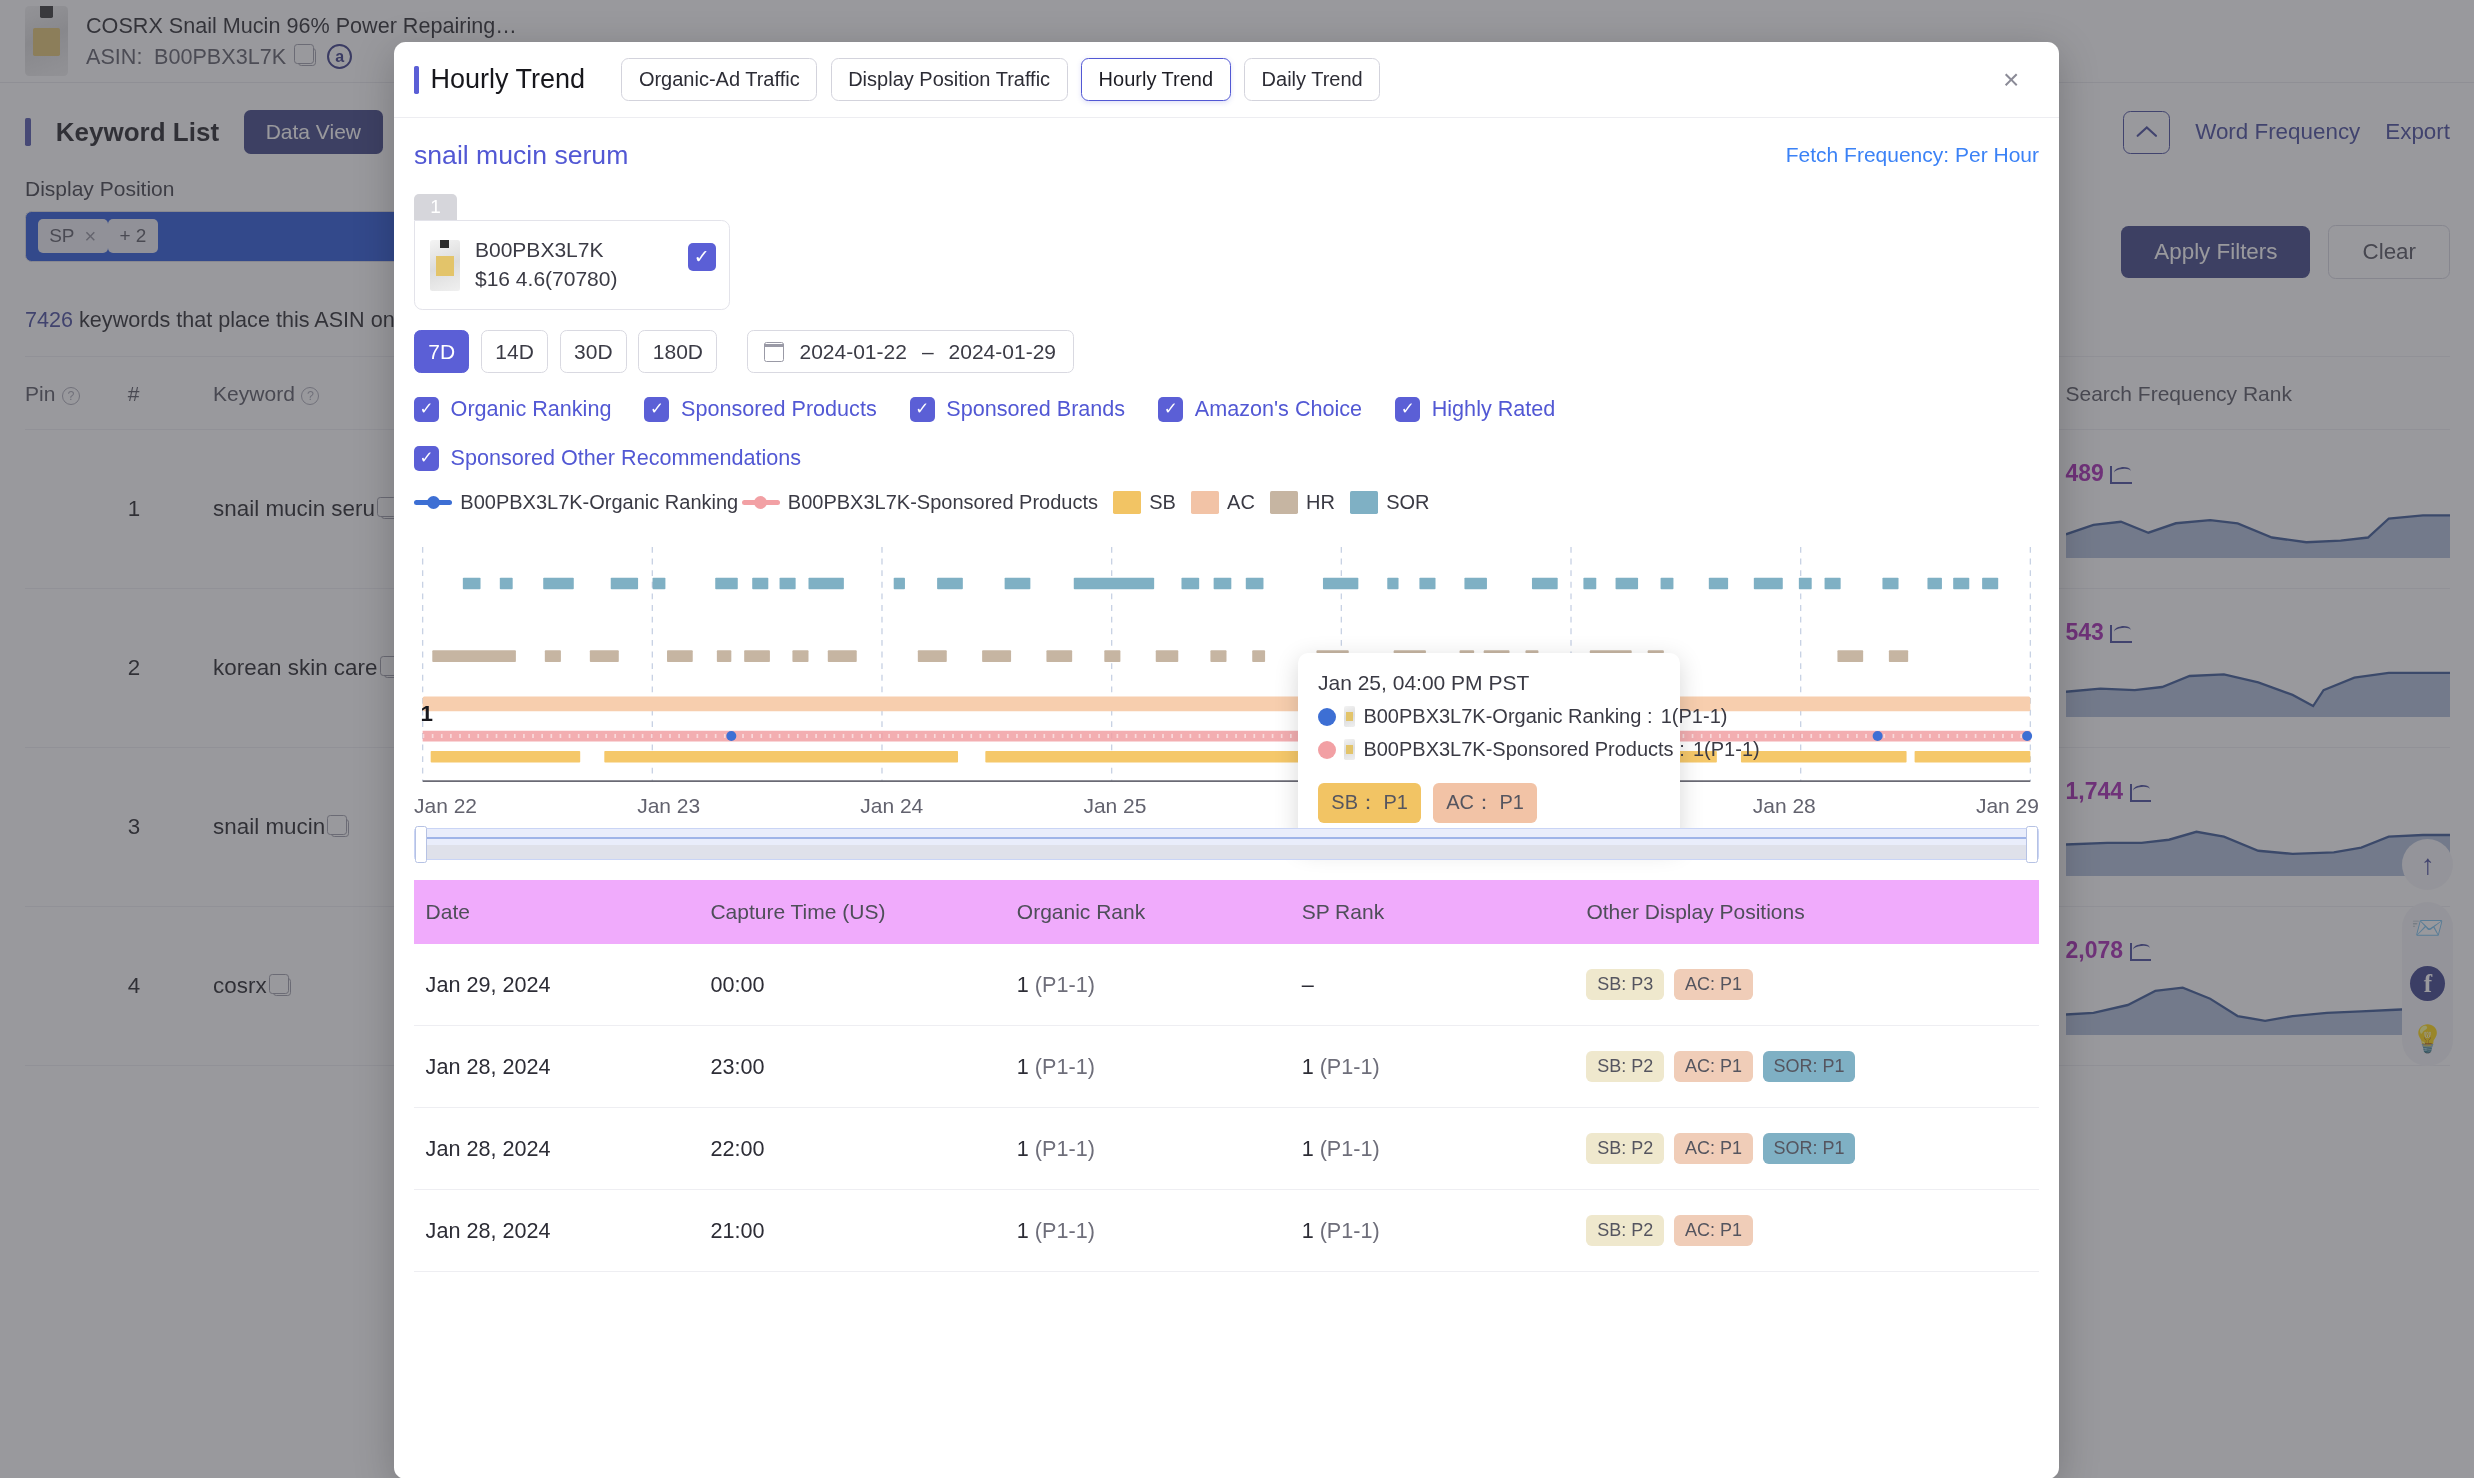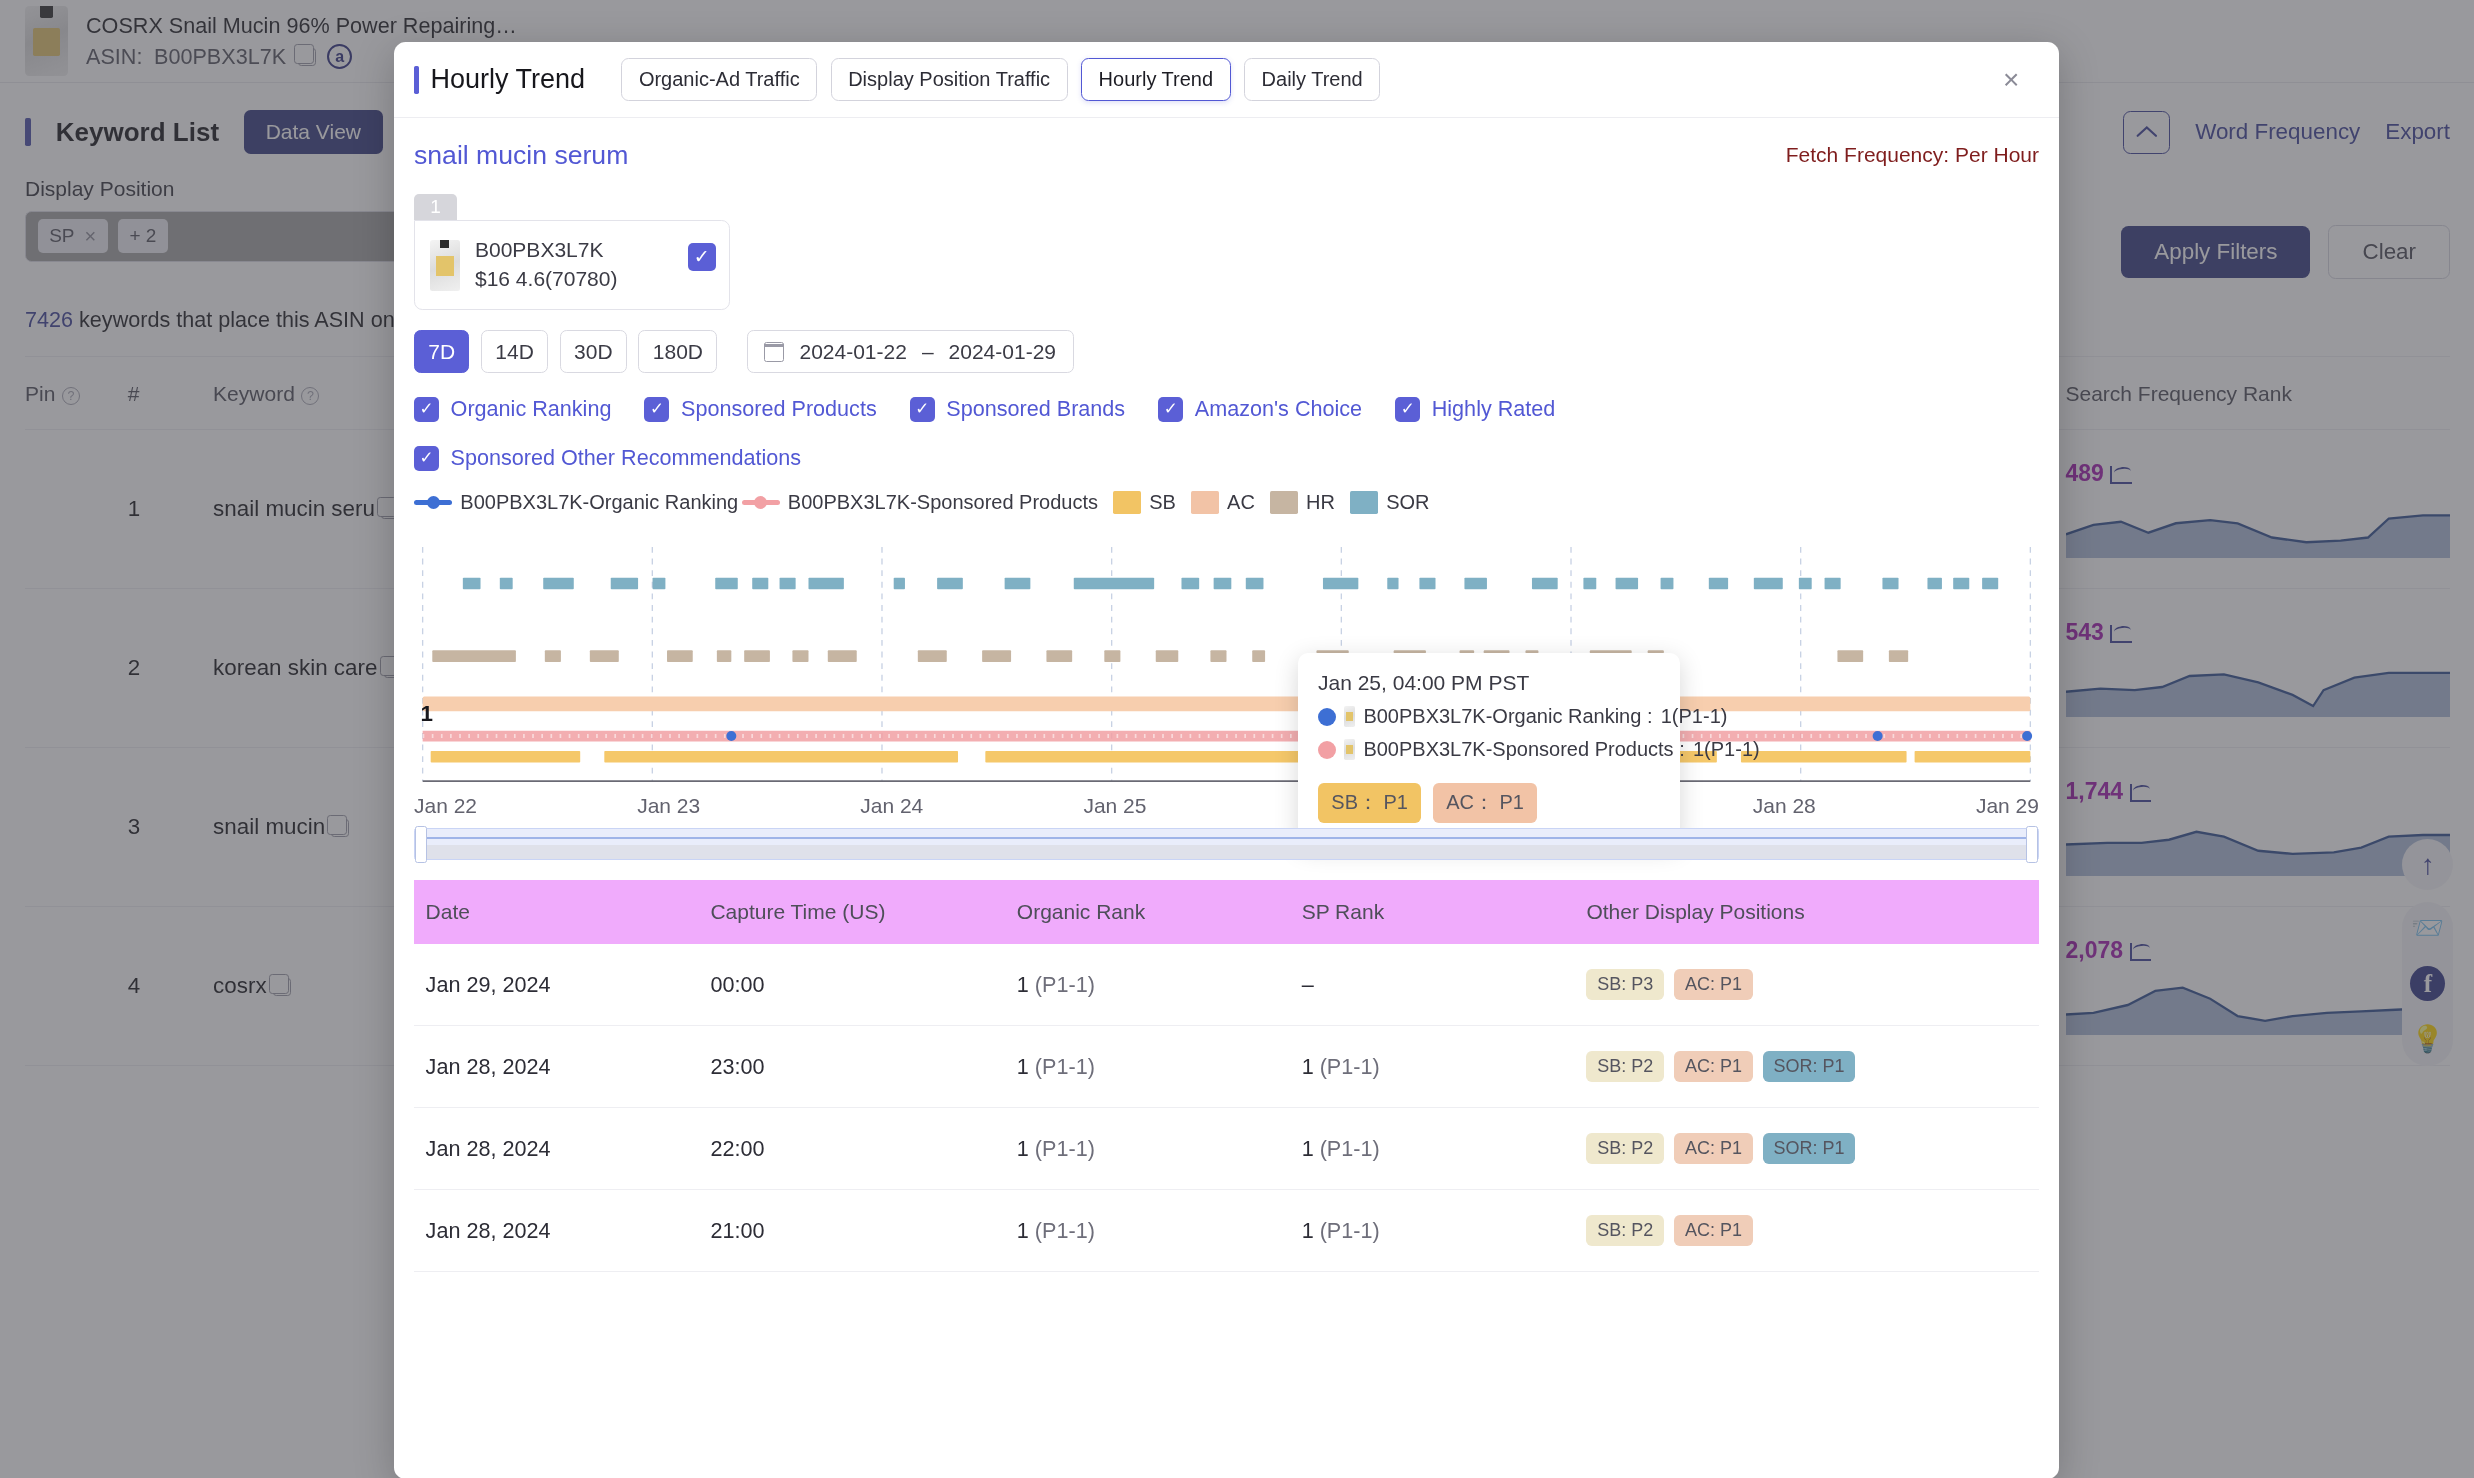--- a/index.html
+++ b/index.html
@@ -43,21 +43,21 @@
                   padding:10px 21.6px; background:#fff; }
   .spacer { flex:1 1 auto; }
   .btn-collapse { width:47px; height:43px; border:1.2px solid #3d4297; border-radius:7.5px;
                   display:flex; align-items:center; justify-content:center; color:#3d4297; }
   .link-blue { color:#3d4297; font-size:22.4px; }
 
   .filters { margin-top:21.6px; display:flex; gap:50px; align-items:flex-start; }
   .f-group { display:flex; flex-direction:column; gap:10px; }
   .f-label { font-size:21px; color:#33333c; }
   .f-box { height:51px; border:0.8px solid #dcdce4; border-radius:6.6px; display:flex; align-items:center;
-           gap:10px; padding:0 11.6px; background:#a3a3a3; }
+           gap:0; padding:0 11.6px; background:#1d4ed8; }
   .chip { background:#eeeef3; border-radius:5px; padding:5.8px 11.6px; font-size:19px; color:#51515c;
           display:flex; align-items:center; gap:10px; }
   .chip .x { color:#8b8b97; font-size:20px; }
   .f-input { width:206px; height:51px; border:0.8px solid #dcdce4; border-radius:6.6px;
              display:flex; align-items:center; padding-left:15px; font-size:21px; color:#a3a3af; background:#fff; }
   .btn-apply { background:#343a7e; color:#fff; font-size:22.4px; border-radius:7.5px; padding:13.3px 33px; }
   .btn-clear { border:0.8px solid #d4d4de; color:#4a4a55; font-size:22.4px; border-radius:7.5px; padding:13.3px 33px; background:#fff; }
 
   .kw-count { margin-top:28px; font-size:21.6px; color:#1d1d22; border-bottom:0.8px solid #eeeef2; padding-bottom:23px;}
   .kw-count b { color:#3d4297; font-weight:normal; }
@@ -102,21 +102,21 @@
   .m-title { font-size:27px; color:#17171c; margin-left:-11.6px; }
   .tabs { display:flex; gap:13.3px; margin-left:13.3px; }
   .tab { border:0.8px solid #d3d3dc; border-radius:7.5px; padding:9px 16.6px; font-size:20px;
          color:#2d2d36; background:#fff; white-space:nowrap; }
   .tab.active { border:1.7px solid #5258d4; color:#1d1d24; box-shadow:0 1.7px 5px rgba(82,88,212,.18); }
   .m-close { position:absolute; right:28px; top:25px; width:28px; height:28px; color:#8b8b97; font-size:28px; line-height:25px; }
 
   .m-body { padding:0 20px 0 20px; }
   .row1 { display:flex; align-items:center; justify-content:space-between; padding:21.6px 0 5px 0; }
   .kwname { font-size:26.6px; color:#5258d4; }
-  .fetchfreq { font-size:21px; color:#7f1d1d;margin-left:23px; }
+  .fetchfreq { font-size:21px; color:#3b82f6;margin-left:23px; }
 
   .prodwrap { margin-top:18px; }
   .prodidx { width:43px; height:26.6px; background:#d6d6db; border-radius:5px 5px 0 0;
              color:#ffffff; font-size:19px; display:flex; align-items:center; justify-content:center; }
   .prodcard { width:316px; height:90px; border:0.8px solid #e3e3ea; border-radius:8.3px;
               display:flex; align-items:center; padding:0 15px; gap:15px; background:#fff; position:relative;
               border-top-left-radius:0; }
   .prodthumb { width:30px; height:51px; border-radius:2.5px; flex:0 0 auto;
                background:linear-gradient(160deg,#f4f4f4 0%,#dcdcdc 50%,#f0f0f0 100%); position:relative; overflow:hidden;}
   .prodthumb:before { content:""; position:absolute; left:10px; top:-1.7px; width:9px; height:10px; background:#2b2b2b; }

